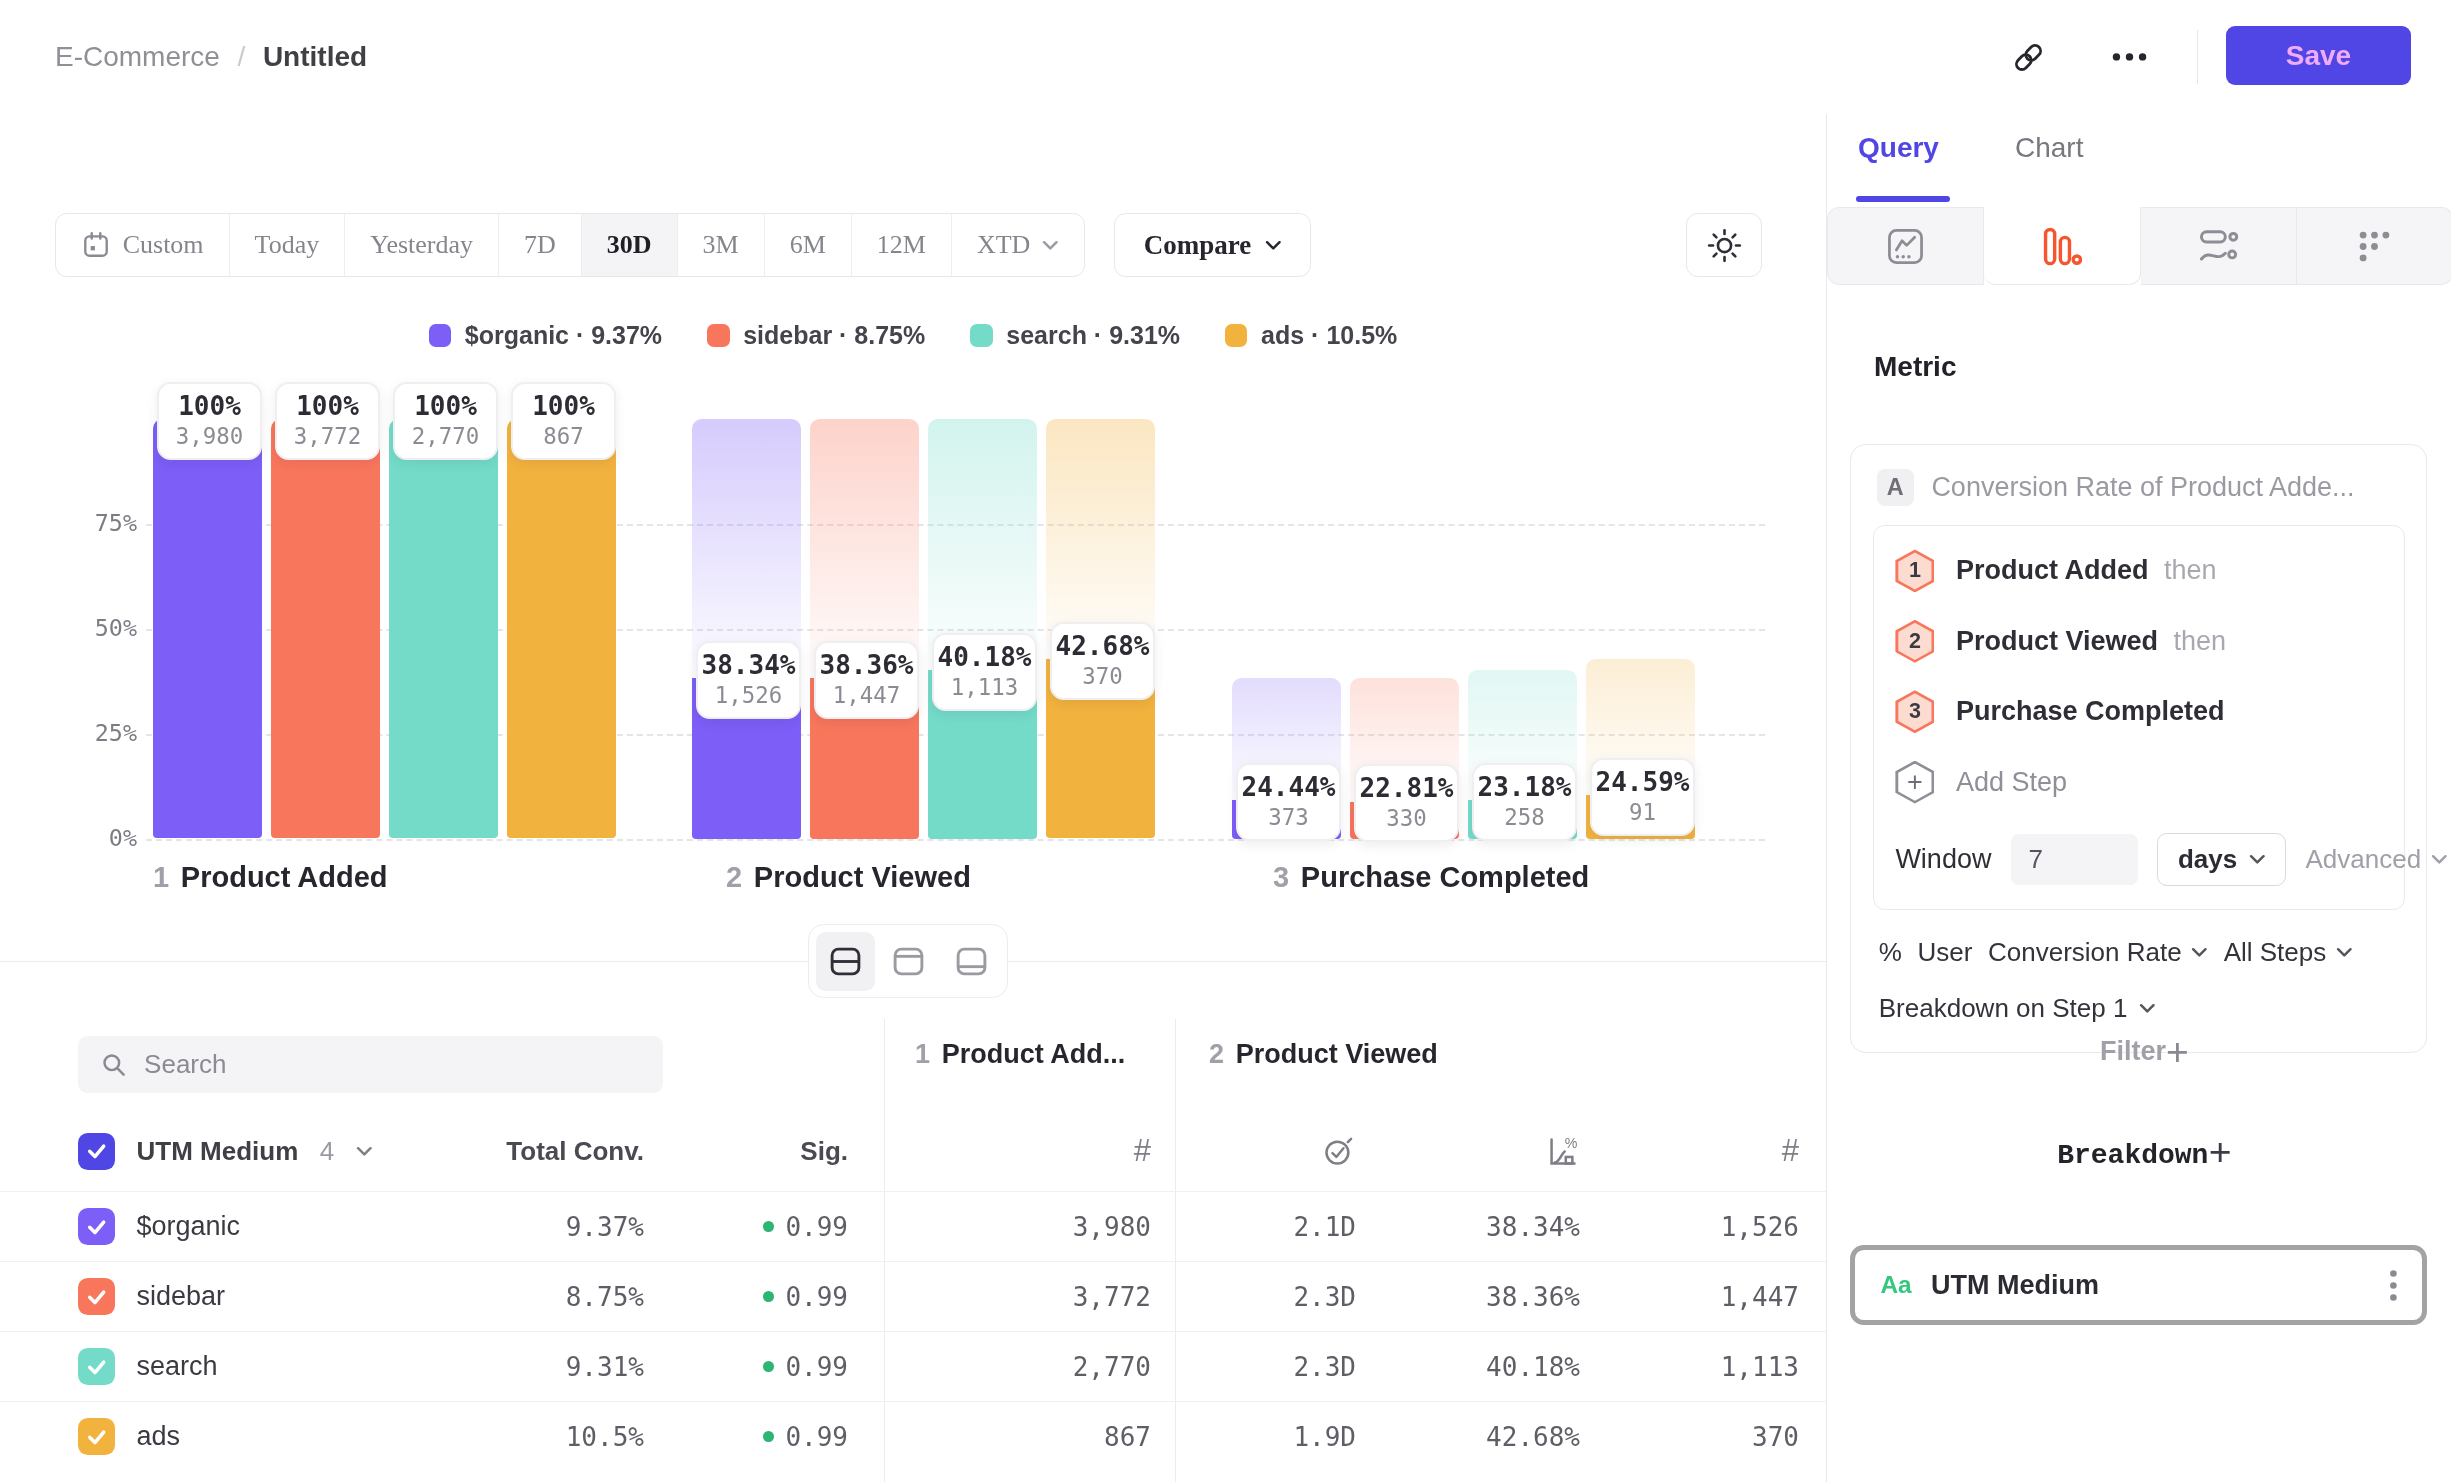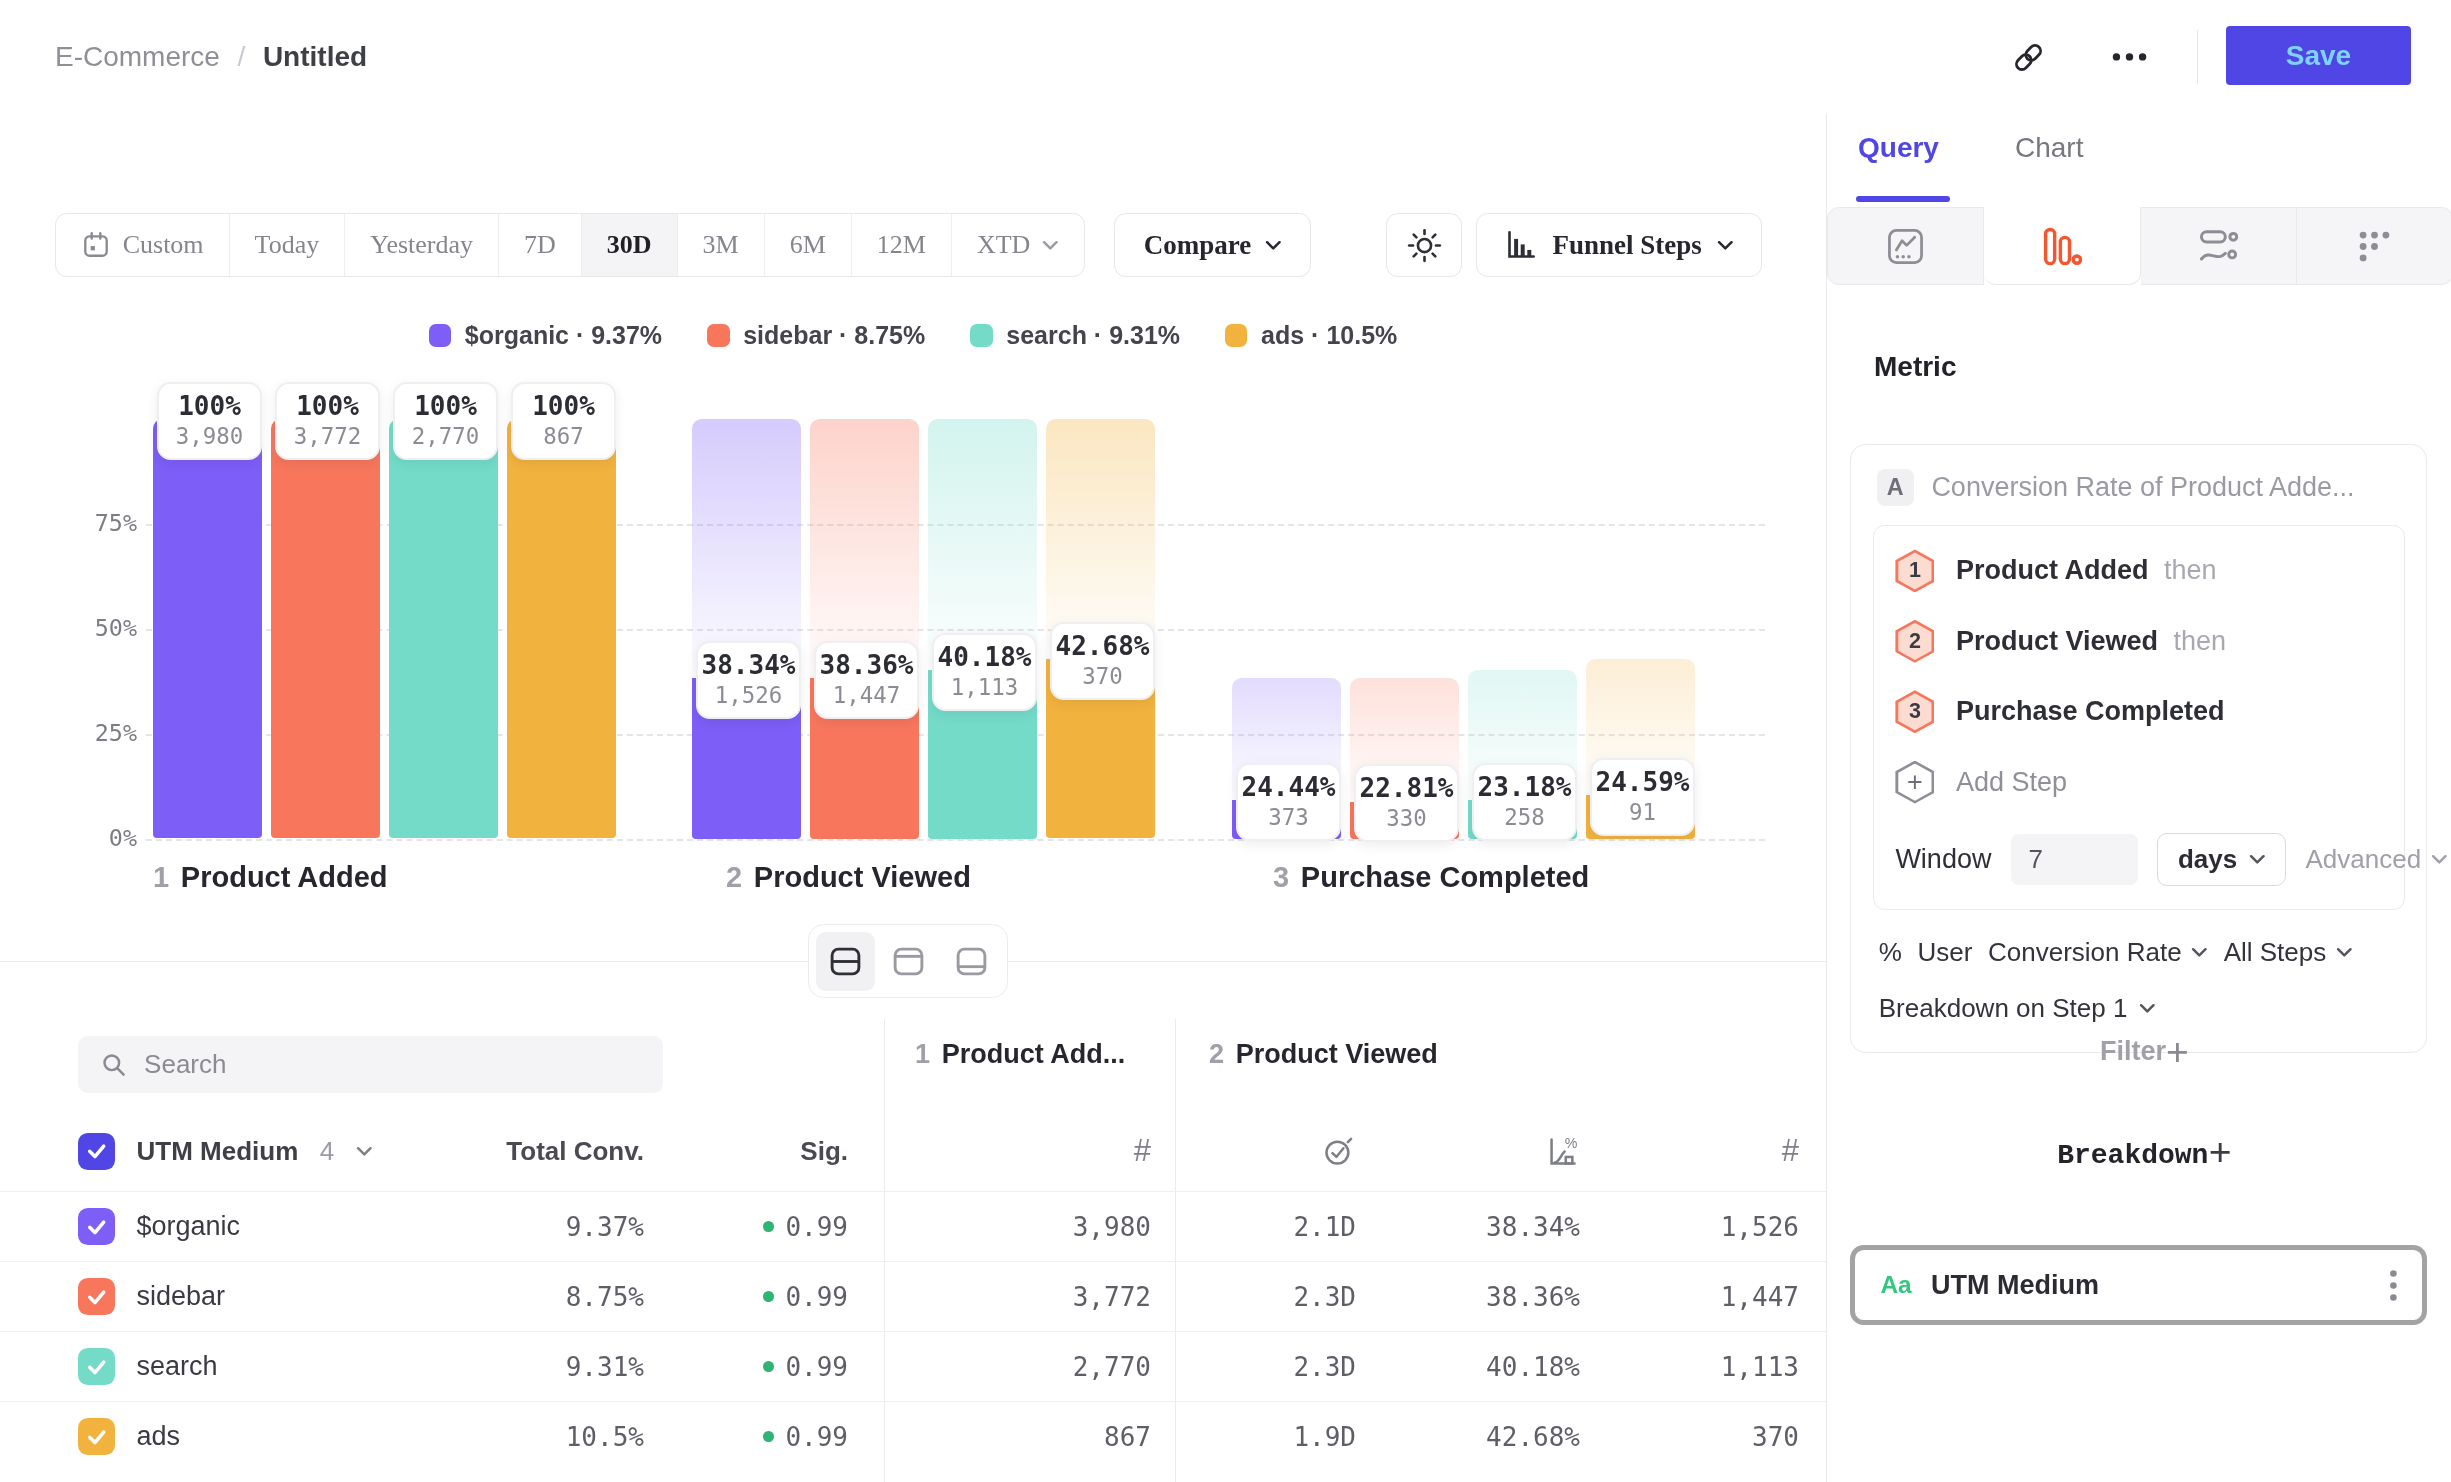--- a/index.html
+++ b/index.html
@@ -11,22 +11,22 @@
   
   #appbar{position:absolute;left:0;top:0;width:2452px;height:114px;border-bottom:1px solid #ededf0;background:#fff;}
   #crumbs{position:absolute;left:55px;top:0;height:114px;display:flex;align-items:center;gap:17.6px;font-size:28px;}
   .crumb-section{color:#8f8f97;font-weight:500;}
   .crumb-div{color:#c9c9cf;font-weight:400;}
   .crumb-page{color:#3f3f46;font-weight:600;}
   .hbtn{position:absolute;top:0;height:114px;display:flex;align-items:center;cursor:pointer;}
   #link-btn{left:2011px;}
   #more-btn{left:2111px;}
   #hdr-divider{position:absolute;left:2197px;top:30px;height:54px;width:1px;background:#e7e7ea;}
-  #save-btn{position:absolute;left:2226px;top:26px;width:185px;height:59px;border-radius:4px;
-            background:#4f46e5;color:#7dd3fc;font-size:28px;font-weight:600;display:flex;align-items:center;justify-content:center;cursor:pointer;}
+  #save-btn{position:absolute;left:2226px;top:26px;width:185px;height:59px;border-radius:9px;
+            background:#4f46e5;color:#f0abfc;font-size:28px;font-weight:600;display:flex;align-items:center;justify-content:center;cursor:pointer;}
 
   
   #main{position:absolute;left:0;top:114px;width:1826px;height:1368px;background:#fff;}
 
   
   #toolbar{position:absolute;left:55px;top:99px;right:64px;height:64px;display:flex;align-items:stretch;font-family:Liberation Serif, serif;}
   #range-group{display:flex;border:1px solid #e7e7ea;border-radius:11.7px;overflow:hidden;background:#fff;}
   .range-item{display:flex;align-items:center;gap:11.7px;padding:0 25px;font-size:26px;font-weight:500;color:#85858d;
               border-right:1px solid #eeeef1;cursor:pointer;white-space:nowrap;}
   .range-item:last-child{border-right:none;}
@@ -244,36 +244,20 @@
                 <line x1="23.4" y1="23.4" x2="25.9" y2="25.9"></line>
               <line x1="16" y1="26.5" x2="16" y2="30"></line>
                 <line x1="8.6" y1="23.4" x2="6.1" y2="25.9"></line>
               <line x1="5.5" y1="16" x2="2" y2="16"></line>
                 <line x1="8.6" y1="8.6" x2="6.1" y2="6.1"></line>
               <line x1="16" y1="5.5" x2="16" y2="2"></line>
                 <line x1="23.4" y1="8.6" x2="25.9" y2="6.1"></line>
             </svg>
           </span>
         </div>
-        <div id="view-btn">
-          <span>
-            <svg viewBox="0 0 30 30" width="33" height="33" fill="none" stroke="#2e2e36">
-              <path d="M5 3 V25 H27" stroke-width="2.4" stroke-linecap="round"></path>
-              <line x1="11" y1="25" x2="11" y2="9" stroke-width="3.6"></line>
-              <line x1="17" y1="25" x2="17" y2="14" stroke-width="3.6"></line>
-              <line x1="23" y1="25" x2="23" y2="19" stroke-width="3.6"></line>
-            </svg>
-          </span>
-          <span>Funnel Steps</span>
-          <span class="chev">
-              <svg viewBox="0 0 16 10" width="16.6" height="10.7">
-                <polyline points="2,2 8,8 14,2" fill="none" stroke="currentColor" stroke-width="2.4" stroke-linecap="round" stroke-linejoin="round"></polyline>
-              </svg>
-            </span>
-        </div>
       </div>
     </div>
 
     <div id="legend">
         <div class="legend-item">
           <span class="legend-swatch" style="background:#7d5ef7"></span>
           <span>$organic · 9.37%</span>
         </div>
         <div class="legend-item">
           <span class="legend-swatch" style="background:#f8765c"></span>

